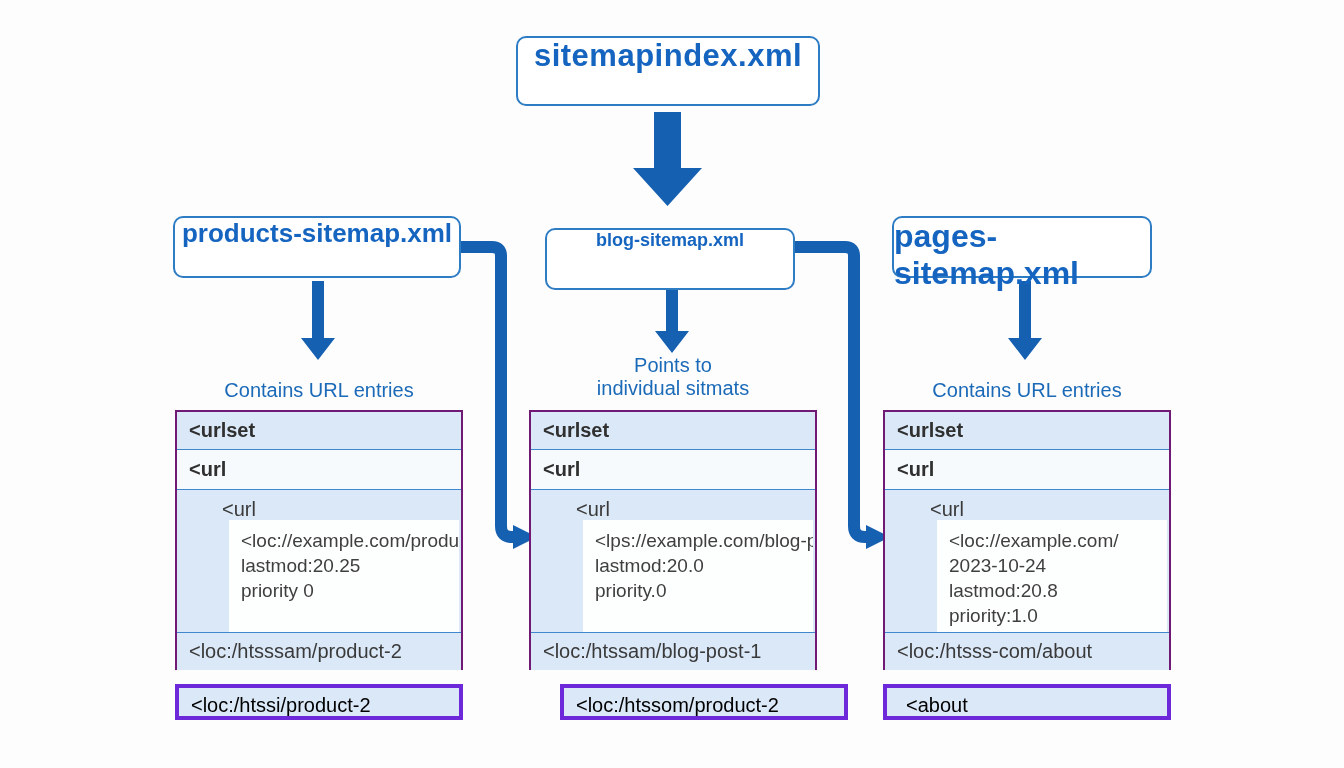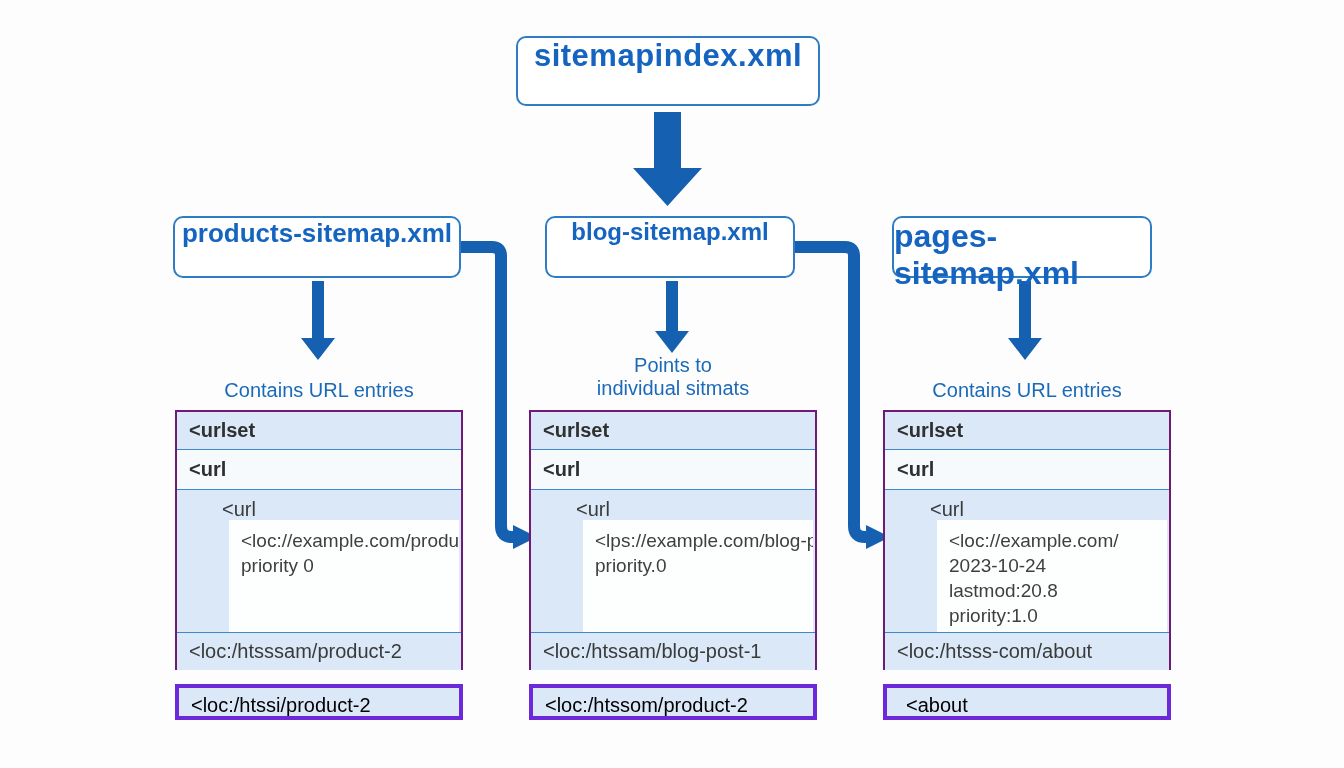--- a/index.html
+++ b/index.html
@@ -11,21 +11,21 @@
   }
   #connectors{position:absolute;left:0;top:0;width:1344px;height:768px;pointer-events:none;}
 
   .file-box{
     position:absolute;display:flex;justify-content:center;
     background:#ffffff;border:2.5px solid #2e7cc4;border-radius:10px;
     color:#1565c0;font-weight:bold;box-sizing:border-box;
   }
   .root{left:516px;top:36px;width:304px;height:70px;font-size:31px;letter-spacing:.5px;}
   .fb0{left:173px;top:216px;width:288px;height:62px;font-size:26px;}
-  .fb1{left:545px;top:216px;width:250px;height:62px;font-size:24px;}
+  .fb1{left:545px;top:228px;width:250px;height:62px;font-size:18px;}
   .fb2{left:892px;top:216px;width:260px;height:62px;font-size:32px;}
 
   .caption{
     position:absolute;text-align:center;color:#1b6ab8;font-size:20px;line-height:23px;
   }
   .cap0{left:175px;top:379px;width:288px;}
   .cap1{left:529px;top:354px;width:288px;}
   .cap2{left:883px;top:379px;width:288px;}
 
   .xmlbox{
@@ -45,21 +45,21 @@
     white-space:nowrap;overflow:hidden;color:#3f3f3f;
   }
   .r-loc{height:38px;line-height:36px;background:#dbe8f7;border-top:1.5px solid #3f87cf;color:#3a3a3a;}
 
   .extra{
     position:absolute;top:684px;width:288px;height:36px;box-sizing:border-box;
     border:4px solid #6d28d9;background:#dbe8f7;
     font-size:20px;line-height:34px;padding-left:12px;color:#000000;
     white-space:nowrap;overflow:hidden;
   }
-  .x0{left:175px;} .x1{left:529px;} .x2{left:883px;padding-left:19px;}
+  .x0{left:175px;} .x1{left:560px;} .x2{left:883px;padding-left:19px;}
 </style>
 </head>
 <body>
 
 <div id="stage">
 
   <svg id="connectors" viewBox="0 0 1344 768">
 
     <path d="M654 112 H681 V168 H702 L667.5 206 L633 168 H654 Z" fill="#1560b0"></path>
 
@@ -99,34 +99,36 @@
     <div>Contains URL entries</div>
   </div>
 
   <div class="xmlbox xb0">
     <div class="row r-urlset">&lt;urlset</div>
     <div class="row r-url">&lt;url</div>
     <div class="nested">
       <div class="nested-tag">&lt;url</div>
       <div class="panel">
         <div>&lt;loc://example.com/product-1</div>
+        <div>lastmod:20.25</div>
         <div>priority 0</div>
       </div>
     </div>
     <div class="row r-loc">&lt;loc:/htsssam/product-2</div>
   </div>
   <div class="extra x0">&lt;loc:/htssi/product-2</div>
 
   <div class="xmlbox xb1">
     <div class="row r-urlset">&lt;urlset</div>
     <div class="row r-url">&lt;url</div>
     <div class="nested">
       <div class="nested-tag">&lt;url</div>
       <div class="panel">
         <div>&lt;lps://example.com/blog-post-1</div>
+        <div>lastmod:20.0</div>
         <div>priority.0</div>
       </div>
     </div>
     <div class="row r-loc">&lt;loc:/htssam/blog-post-1</div>
   </div>
   <div class="extra x1">&lt;loc:/htssom/product-2</div>
 
   <div class="xmlbox xb2">
     <div class="row r-urlset">&lt;urlset</div>
     <div class="row r-url">&lt;url</div>

